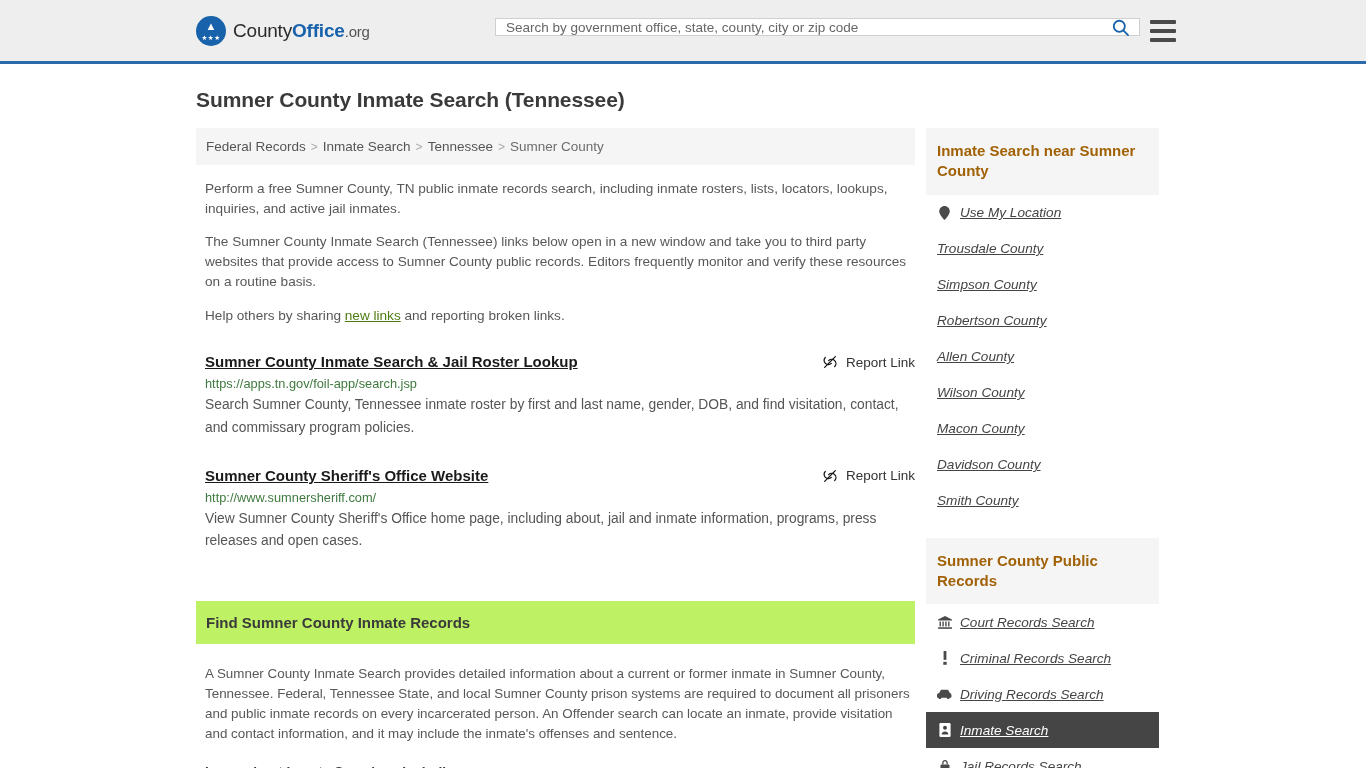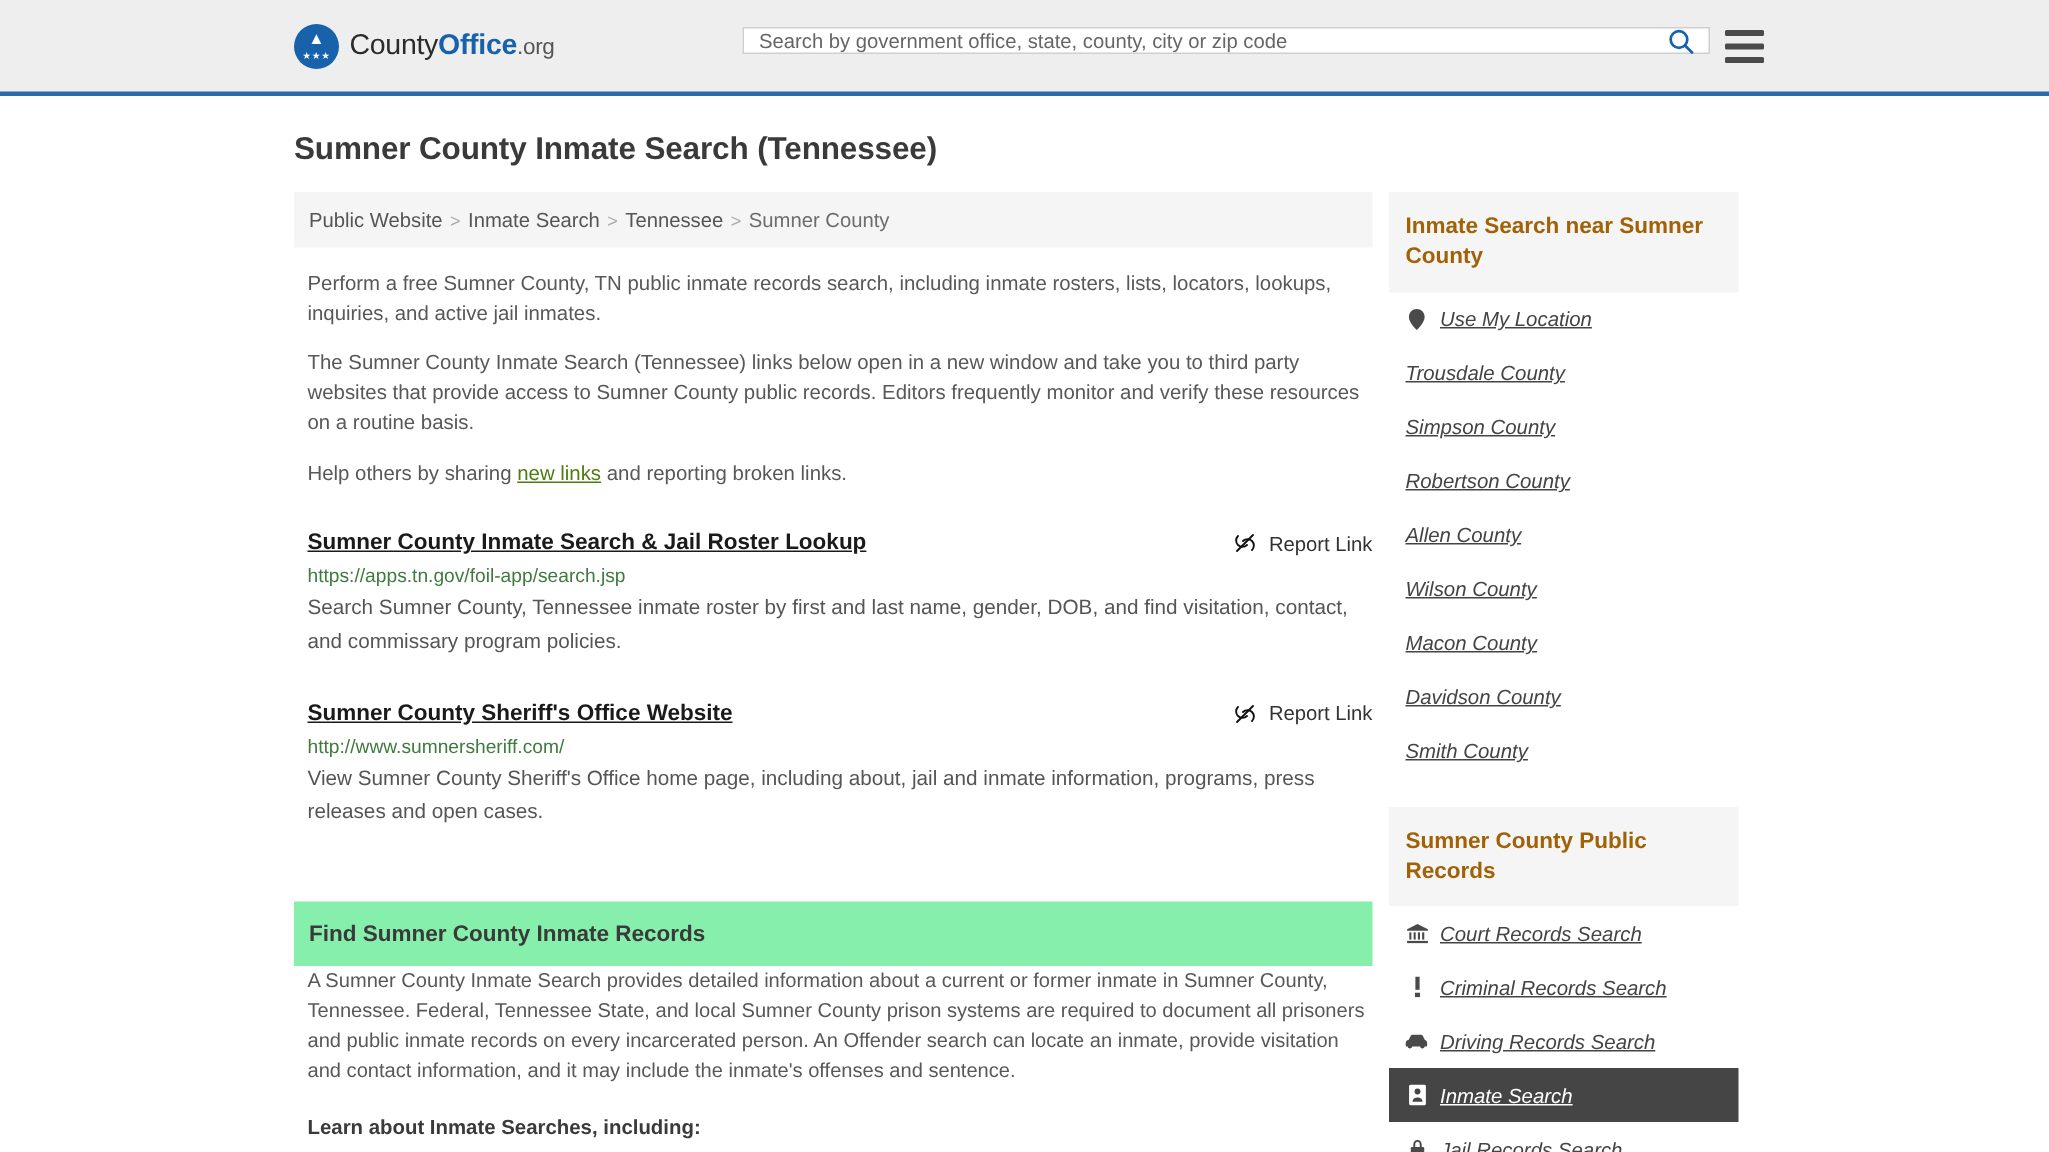--- a/index.html
+++ b/index.html
@@ -120,28 +120,28 @@
   .result-url {
     font-size:12.8px; color:#3f7a3f; margin-top:6px;
   }
   .result-desc {
     font-size:13.8px; color:#555555; line-height:1.62; margin-top:3px;
     max-width:700px;
   }
 
   
   .section-head {
-    background:#86efac;
+    background:#bef264;
     padding:13px 10px;
     margin:48px 0 0 0;
     font-size:15px; font-weight:bold; color:#3a3a3a;
   }
   .section-body p {
     font-size:13.4px; color:#585858; line-height:1.5;
-    margin:0 0 0 9px; max-width:712px;
+    margin:20px 0 0 9px; max-width:712px;
   }
   .section-body p.strongline {
     font-weight:bold; color:#3a3a3a; font-size:13.6px; margin-top:18px;
   }
 
   
   .side-card { margin-bottom:0; }
   .side-head {
     background:#f5f5f5;
     padding:13px 11px;
@@ -198,21 +198,21 @@
 
 <div class="page">
 
   <h1 class="page-title">Sumner County Inmate Search (Tennessee)</h1>
 
   <div class="content">
 
     <div class="main">
 
       <div class="breadcrumb">
-        <a href="#">Public Website</a><span class="sep">&gt;</span><a href="#">Inmate Search</a><span class="sep">&gt;</span><a href="#">Tennessee</a><span class="sep">&gt;</span><span class="current">Sumner County</span>
+        <a href="#">Federal Records</a><span class="sep">&gt;</span><a href="#">Inmate Search</a><span class="sep">&gt;</span><a href="#">Tennessee</a><span class="sep">&gt;</span><span class="current">Sumner County</span>
       </div>
 
       <div class="intro">
         <p>Perform a free Sumner County, TN public inmate records search, including inmate rosters, lists, locators, lookups, inquiries, and active jail inmates.</p>
         <p>The Sumner County Inmate Search (Tennessee) links below open in a new window and take you to third party websites that provide access to Sumner County public records. Editors frequently monitor and verify these resources on a routine basis.</p>
         <p><span>Help others by sharing </span><a href="#">new links</a><span> and reporting broken links.</span></p>
       </div>
 
       <div class="result">
         <div class="result-head">

